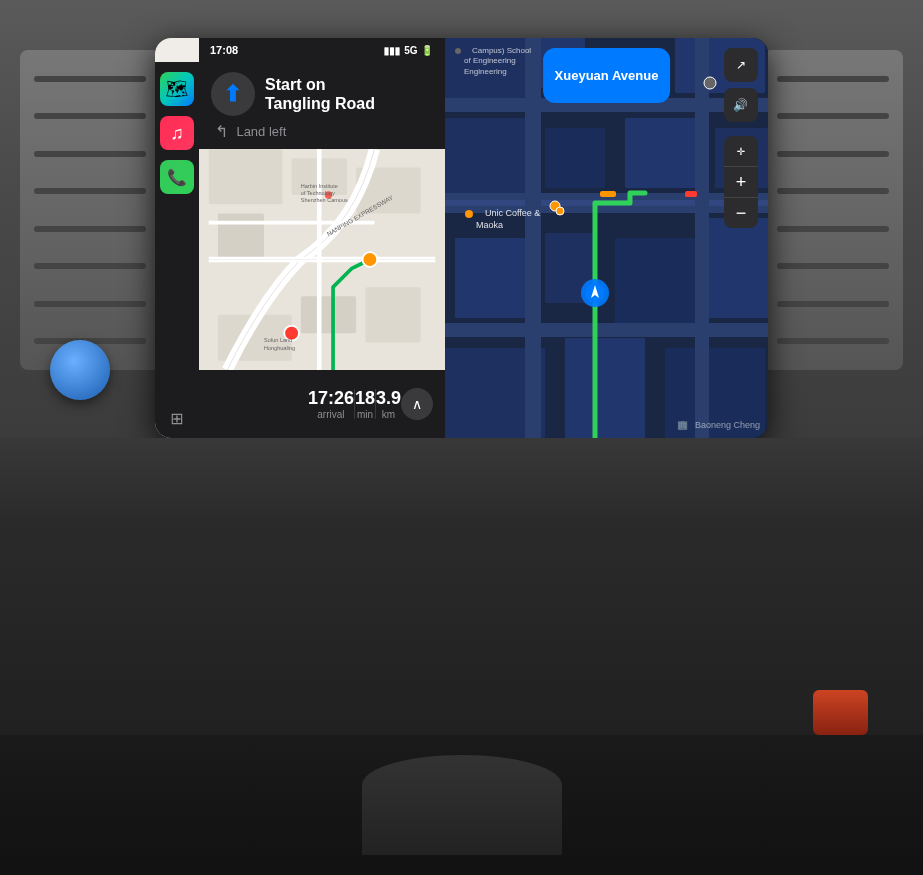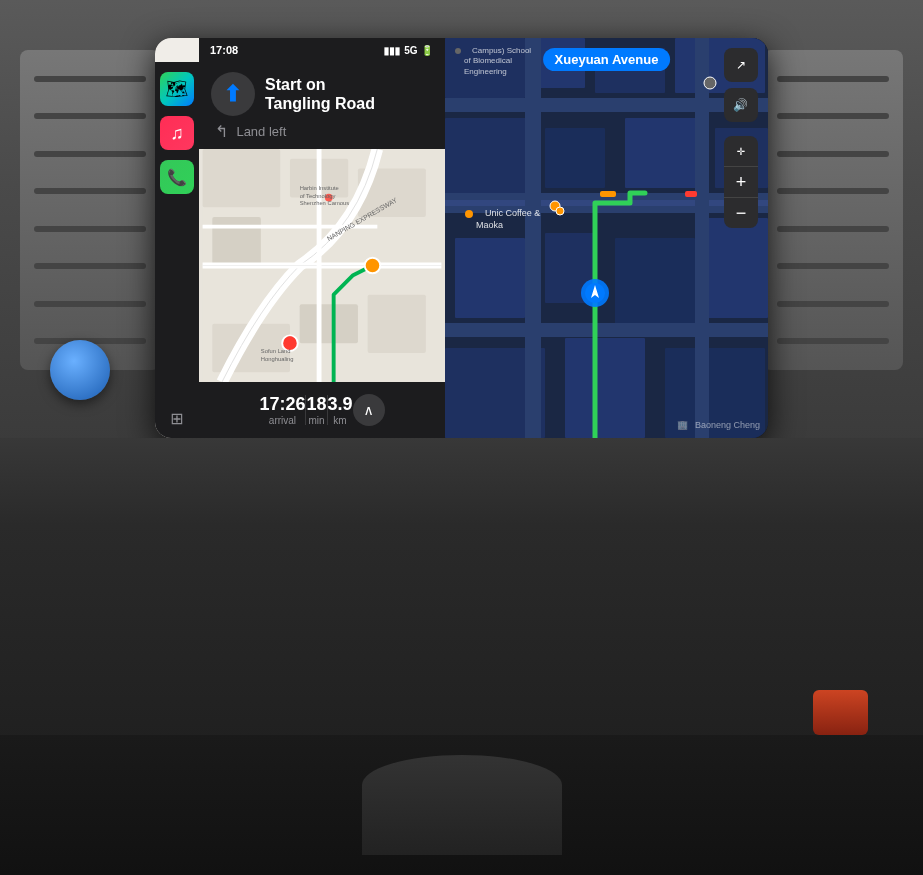--- a/index.html
+++ b/index.html
@@ -155,22 +155,22 @@
       position: relative;
       overflow: hidden;
     }
 
     
     .trip-bar {
       background: #1c1c1e;
       padding: 8px 12px;
       display: flex;
       align-items: center;
-      justify-content: center;
-      height: 56px;
+      justify-content: flex-end;
+      height: 68px;
     }
     .trip-info-group {
       display: flex;
       flex-direction: column;
       align-items: center;
     }
     .trip-value {
       color: #fff;
       font-size: 18px;
       font-weight: 700;
@@ -299,21 +299,21 @@
     }
 
     
     .road-label {
       position: absolute;
       top: 10px;
       left: 50%;
       transform: translateX(-50%);
       background: #007aff;
       color: #fff;
-      padding: 4px 12px;
+      padding: 20px 12px;
       border-radius: 12px;
       font-size: 13px;
       font-weight: 600;
       white-space: nowrap;
     }
 
     
     .map-attribution {
       position: absolute;
       bottom: 8px;
@@ -590,21 +590,21 @@
             <span>Unic Coffee &amp;</span>
           </div>
           <span style="margin-left:11px;">Maoka</span>
         </div>
 
         <div style="position:absolute; top:8px; left:10px; color:rgba(255,255,255,0.7); font-size:8px; line-height:1.3;">
           <div style="display:flex; align-items:center; gap:11px;">
             <div style="width:6px; height:6px; background:#666; border-radius:50%;"></div>
             <span>Campus) School</span>
           </div>
-          <span style="margin-left:9px;">of Biomedical</span><br>
+          <span style="margin-left:9px;">of Engineering</span><br>
           <span style="margin-left:9px;">Engineering</span>
         </div>
 
         <div class="map-controls">
           <div class="map-btn" style="font-size:12px;">↗</div>
           <div class="map-btn" style="font-size:12px;">🔊</div>
           <div class="map-btn-zoom" style="margin-top:8px;">
             <div class="map-btn-zoom-btn" style="font-size:10px;">✛</div>
             <div class="map-btn-zoom-divider"></div>
             <div class="map-btn-zoom-btn" style="font-size:18px; font-weight:300;">+</div>

